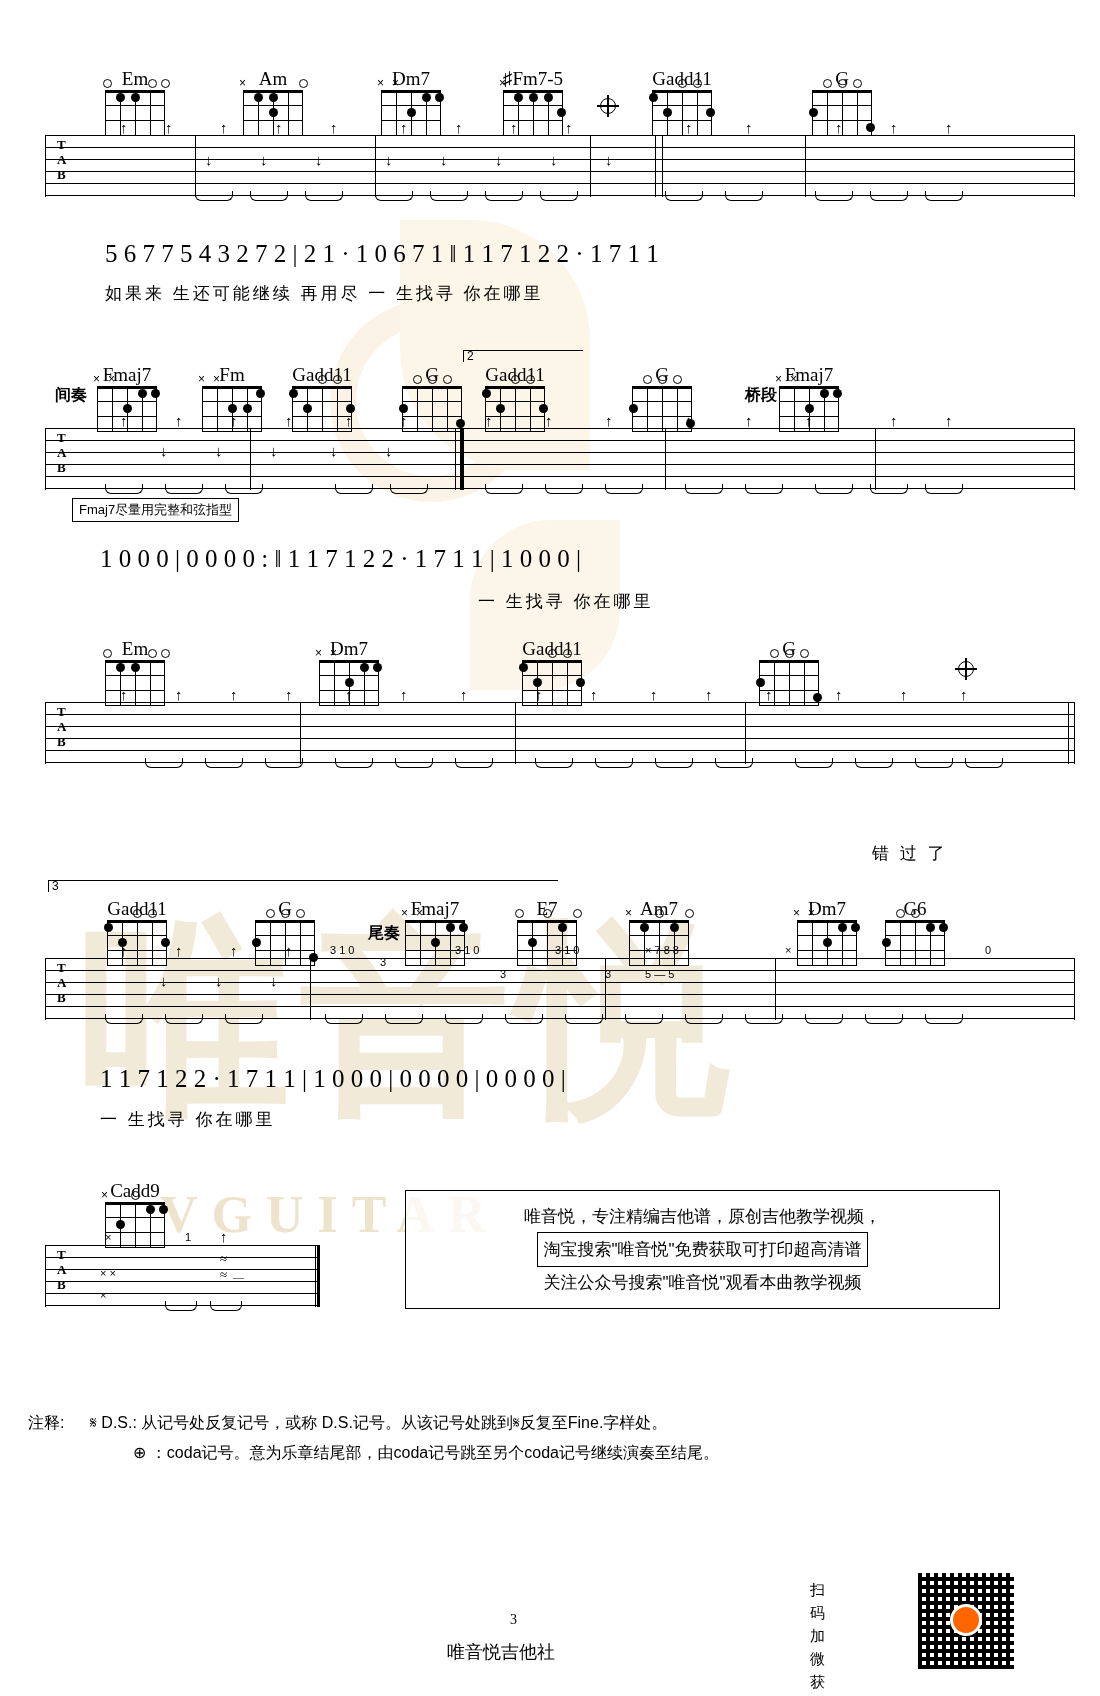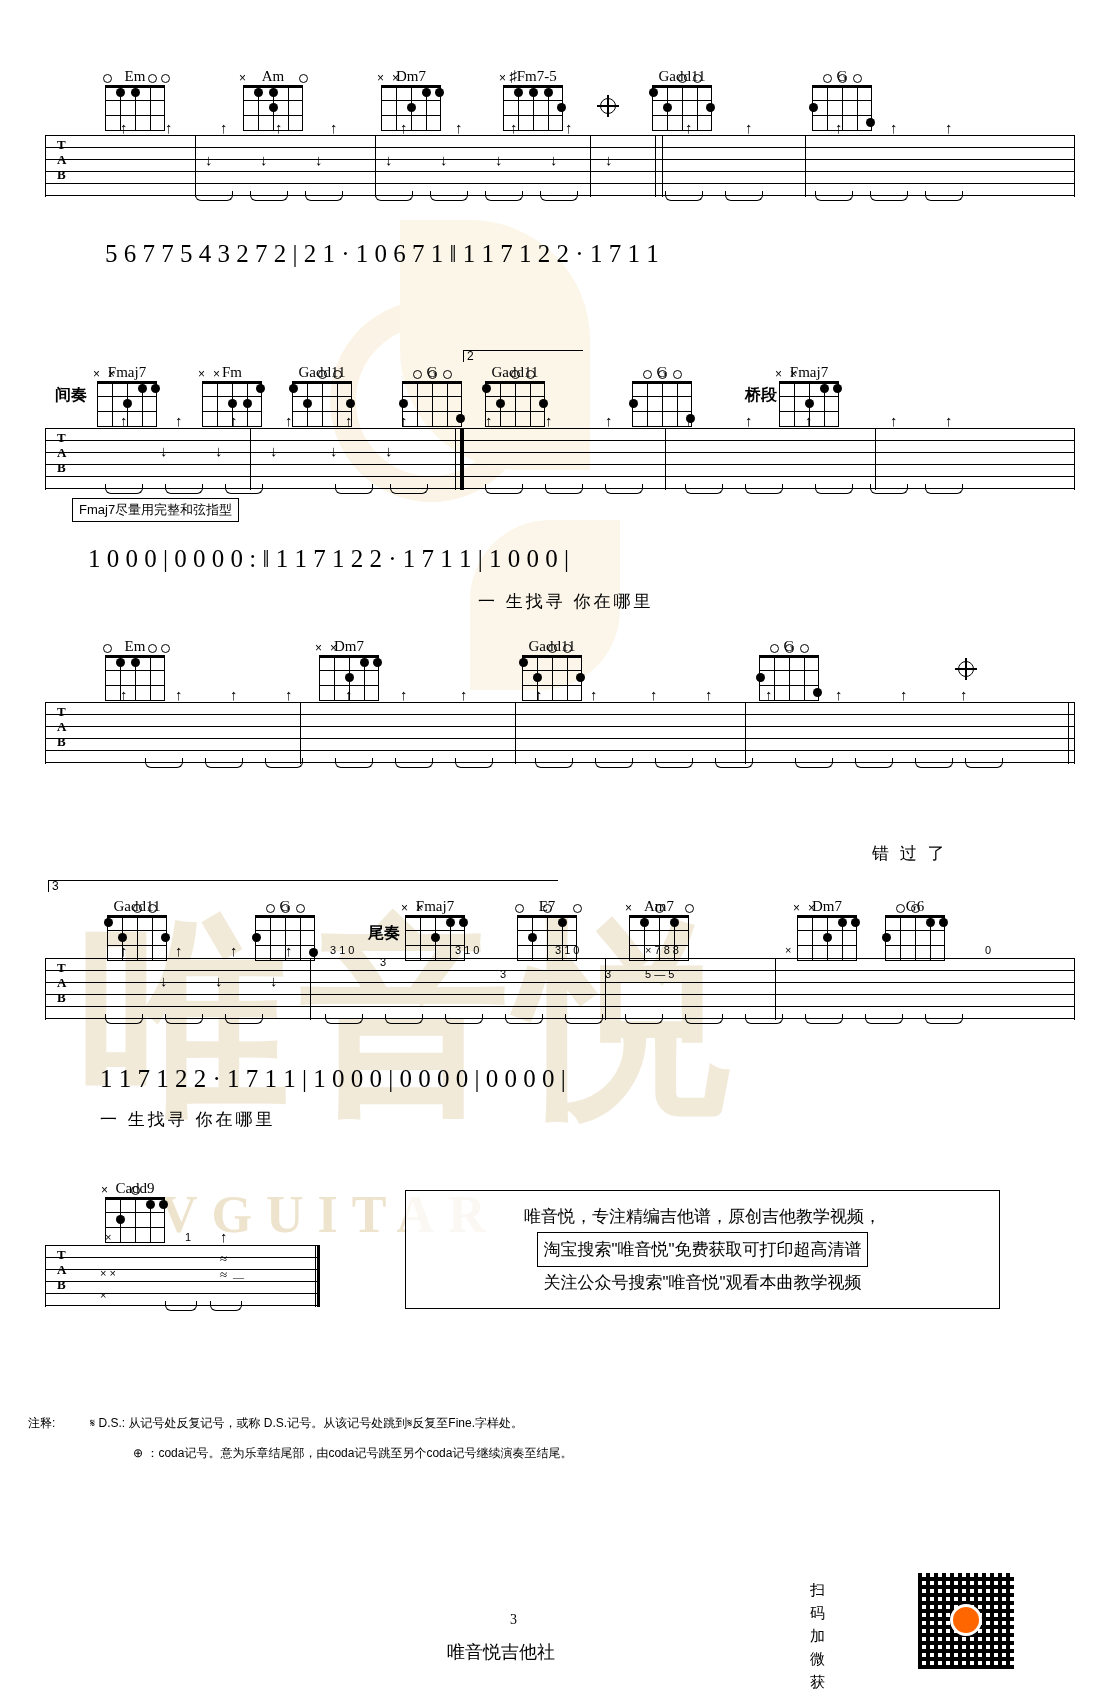--- a/index.html
+++ b/index.html
@@ -20,21 +20,21 @@
   .wm-vg{font-size:52px;color:#eee3cd;letter-spacing:14px;}
   .wm-circle{
     position:absolute;border:26px solid #fbf4e6;border-radius:50%;
     width:150px;height:150px;
   }
 
   
   .system{position:absolute;left:0;right:0;}
   .chordbox{position:absolute;}
   .chordname{
-    font-family:"Liberation Serif",serif;font-size:15px;text-align:center;
+    font-family:"Liberation Serif",serif;font-size:19px;text-align:center;
     width:72px;margin-left:-6px;
   }
   .grid{
     position:relative;width:60px;height:46px;margin-left:0px;
   }
   .grid .nut{position:absolute;left:0;top:0;width:60px;height:3px;background:#000;}
   .grid .vline{position:absolute;top:0;width:1px;height:46px;background:#000;}
   .grid .hline{position:absolute;left:0;width:60px;height:1px;background:#000;}
   .dot{position:absolute;width:9px;height:9px;border-radius:50%;background:#000;}
   .odot{position:absolute;width:7px;height:7px;border-radius:50%;border:1.4px solid #000;top:-11px;}
@@ -71,21 +71,21 @@
   .coda span{position:absolute;left:3px;top:3px;width:14px;height:14px;border:1.6px solid #000;border-radius:50%;}
 
   
   .infobox{
     position:absolute;border:1px solid #000;padding:10px 14px;
     font-family:"Liberation Sans",sans-serif;font-size:17px;line-height:31px;
     background:rgba(255,255,255,.75);
   }
   .infobox .hl{border:1px solid #000;display:inline-block;padding:1px 5px;}
   .notes{
-    position:absolute;font-family:"Liberation Sans",sans-serif;font-size:12px;line-height:30px;
+    position:absolute;font-family:"Liberation Sans",sans-serif;font-size:16px;line-height:30px;
   }
   .pagenum{position:absolute;font-size:14px;font-family:"Liberation Serif",serif;}
   .footer{position:absolute;font-size:18px;font-family:"Liberation Serif",serif;}
 
   
   .qr{position:absolute;width:96px;height:96px;background:
      repeating-linear-gradient(90deg,#000 0 4px,#fff 4px 8px),
      repeating-linear-gradient(0deg,#000 0 4px,#fff 4px 8px);
      background-blend-mode:multiply;border:3px solid #fff;}
   .qrtext{position:absolute;font-family:"Liberation Sans",sans-serif;font-size:15px;line-height:23px;}
@@ -273,20 +273,21 @@
       <div class="hook" style="left:440px;top:56px;width:36px;height:9px;"></div>
       <div class="hook" style="left:495px;top:56px;width:36px;height:9px;"></div>
       <div class="hook" style="left:620px;top:56px;width:36px;height:9px;"></div>
       <div class="hook" style="left:680px;top:56px;width:36px;height:9px;"></div>
       <div class="hook" style="left:770px;top:56px;width:36px;height:9px;"></div>
       <div class="hook" style="left:825px;top:56px;width:36px;height:9px;"></div>
       <div class="hook" style="left:880px;top:56px;width:36px;height:9px;"></div>
     </div>
 
     <div class="melody" style="left:105px;top:180px;">5 6 7 7 5  4 3 2 7 2 | 2 1 · 1    0 6 7 1 ‖ 1    1 7 1 2 2 ·  1 7 1 1</div>
+    <div class="lyric" style="left:105px;top:222px;">如果来  生还可能继续          再用尽    一    生找寻    你在哪里</div>
   </div>
 
   <div class="system" style="top:350px;height:270px;">
     <div class="label" style="left:55px;top:35px;">间奏</div>
     <div class="label" style="left:745px;top:35px;">桥段</div>
 
     <div class="volta" style="left:463px;top:0px;width:120px;">
       <div class="vline2"></div>
         <div class="vtop" style="width:120px;"></div>
       <span style="position:absolute;left:4px;top:-1px;">2</span>
@@ -476,21 +477,21 @@
       <div class="hook" style="left:560px;top:56px;width:36px;height:9px;"></div>
       <div class="hook" style="left:640px;top:56px;width:36px;height:9px;"></div>
       <div class="hook" style="left:700px;top:56px;width:36px;height:9px;"></div>
       <div class="hook" style="left:770px;top:56px;width:36px;height:9px;"></div>
       <div class="hook" style="left:825px;top:56px;width:36px;height:9px;"></div>
       <div class="hook" style="left:880px;top:56px;width:36px;height:9px;"></div>
     </div>
 
     <div class="tipbox" style="left:72px;top:148px;">Fmaj7尽量用完整和弦指型</div>
 
-    <div class="melody" style="left:88px;top:195px;text-align:right;">1 0 0 0    | 0 0 0 0  : ‖ 1   1 7 1 2 2 ·  1 7 1 1 | 1 0 0 0    |</div>
+    <div class="melody" style="left:100px;top:195px;text-align:right;">1 0 0 0    | 0 0 0 0  : ‖ 1   1 7 1 2 2 ·  1 7 1 1 | 1 0 0 0    |</div>
     <div class="lyric" style="left:478px;top:240px;">一    生找寻    你在哪里</div>
   </div>
 
   <div class="system" style="top:630px;height:250px;">
 
     <div class="chordbox" style="left:105px;top:8px;">
       <div class="chordname">Em</div>
       <div class="grid">
         <div class="nut"></div>
         <div class="vline" style="left:0px;"></div>

